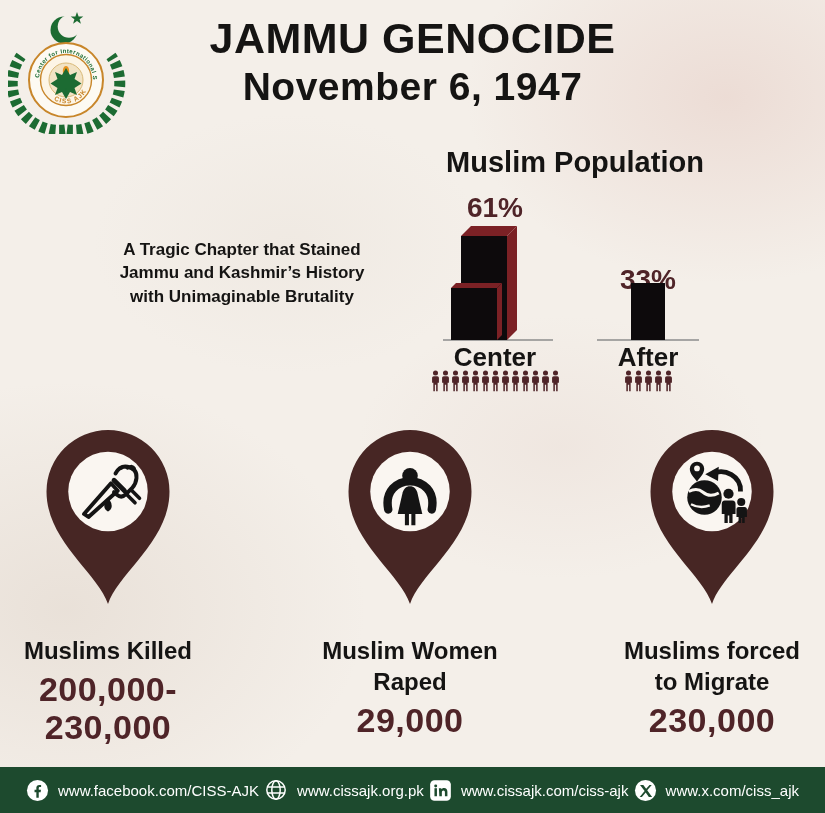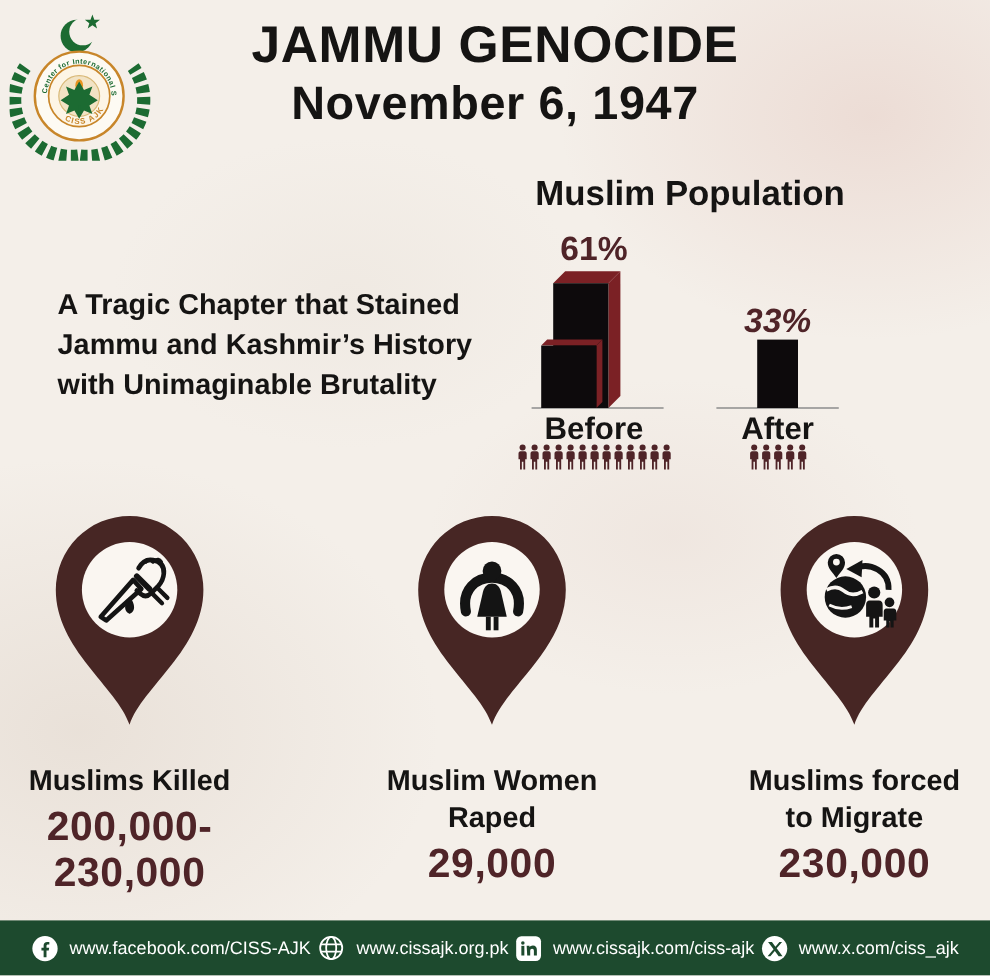--- a/index.html
+++ b/index.html
@@ -27,29 +27,29 @@
       radial-gradient(ellipse 300px 200px at 35% 30%, rgba(235,228,220,.5), transparent 65%);
   }
   
   .logo{position:absolute;left:8px;top:8px;width:118px;height:126px;}
   .title{position:absolute;left:0;top:14px;width:825px;text-align:center;line-height:1.16;}
   .title .l1{font-size:43px;font-weight:bold;letter-spacing:.5px;}
   .title .l2{font-size:39px;font-weight:bold;letter-spacing:.5px;}
   
   .intro{
     position:absolute;left:48px;top:238px;width:388px;
-    font-size:24px;font-weight:bold;line-height:1.38;
+    font-size:17px;font-weight:bold;text-align:center;line-height:1.38;
     white-space:pre-line;
   }
   
   .chart{position:absolute;left:425px;top:146px;width:310px;height:250px;}
   .chart-title{position:absolute;left:0;top:0;width:300px;text-align:center;font-size:29px;font-weight:bold;}
   .pct{position:absolute;font-size:28px;font-weight:bold;color:var(--accent_maroon);text-align:center;}
   .pct-before{left:10px;top:46px;width:120px;}
-  .pct-after{left:168px;top:106px;width:110px;font-style:italic;}
+  .pct-after{left:168px;top:118px;width:110px;}
   .bar-svg{position:absolute;top:70px;}
   .bar-before{left:10px;width:120px;height:132px;}
   .bar-after{left:168px;width:110px;height:132px;}
   .cat{position:absolute;top:196px;font-size:26px;font-weight:bold;text-align:center;}
   .cat-before{left:10px;width:120px;}
   .cat-after{left:168px;width:110px;}
   .people{position:absolute;top:224px;display:flex;justify-content:center;gap:1px;}
   .people-before{left:0px;width:140px;}
   .people-after{left:168px;width:110px;}
   .people svg{width:9px;height:22px;fill:var(--accent_maroon);}
@@ -127,21 +127,21 @@
       <line x1="8" y1="124" x2="118" y2="124" stroke="#8d8d8d" stroke-width="1.4"></line>
 
       <polygon points="26,20 72,20 82,10 36,10" fill="var(--bar_red)"></polygon>
       <polygon points="72,20 82,10 82,114 72,124" fill="var(--bar_red)"></polygon>
       <rect x="26" y="20" width="46" height="104" fill="var(--bar_black)"></rect>
 
       <polygon points="16,72 62,72 67,67 21,67" fill="var(--bar_red)"></polygon>
       <polygon points="62,72 67,67 67,119 62,124" fill="var(--bar_red)"></polygon>
       <rect x="16" y="72" width="46" height="52" fill="var(--bar_black)"></rect>
     </svg>
-    <div class="cat cat-before">Before</div>
+    <div class="cat cat-before">Center</div>
     <div class="people people-before">
 
         <svg viewBox="0 0 10 24">
           <circle cx="5" cy="3" r="2.8"></circle>
           <path d="M3.1 6.6 h3.8 c1.3 0 1.9 .9 1.9 2.2 V14 H7.4 v9.4 H5.7 V16.2 H4.3 v7.2 H2.6 V14 H1.2 V8.8 c0-1.3 .6-2.2 1.9-2.2 Z"></path>
         </svg>
 
         <svg viewBox="0 0 10 24">
           <circle cx="5" cy="3" r="2.8"></circle>
           <path d="M3.1 6.6 h3.8 c1.3 0 1.9 .9 1.9 2.2 V14 H7.4 v9.4 H5.7 V16.2 H4.3 v7.2 H2.6 V14 H1.2 V8.8 c0-1.3 .6-2.2 1.9-2.2 Z"></path>

